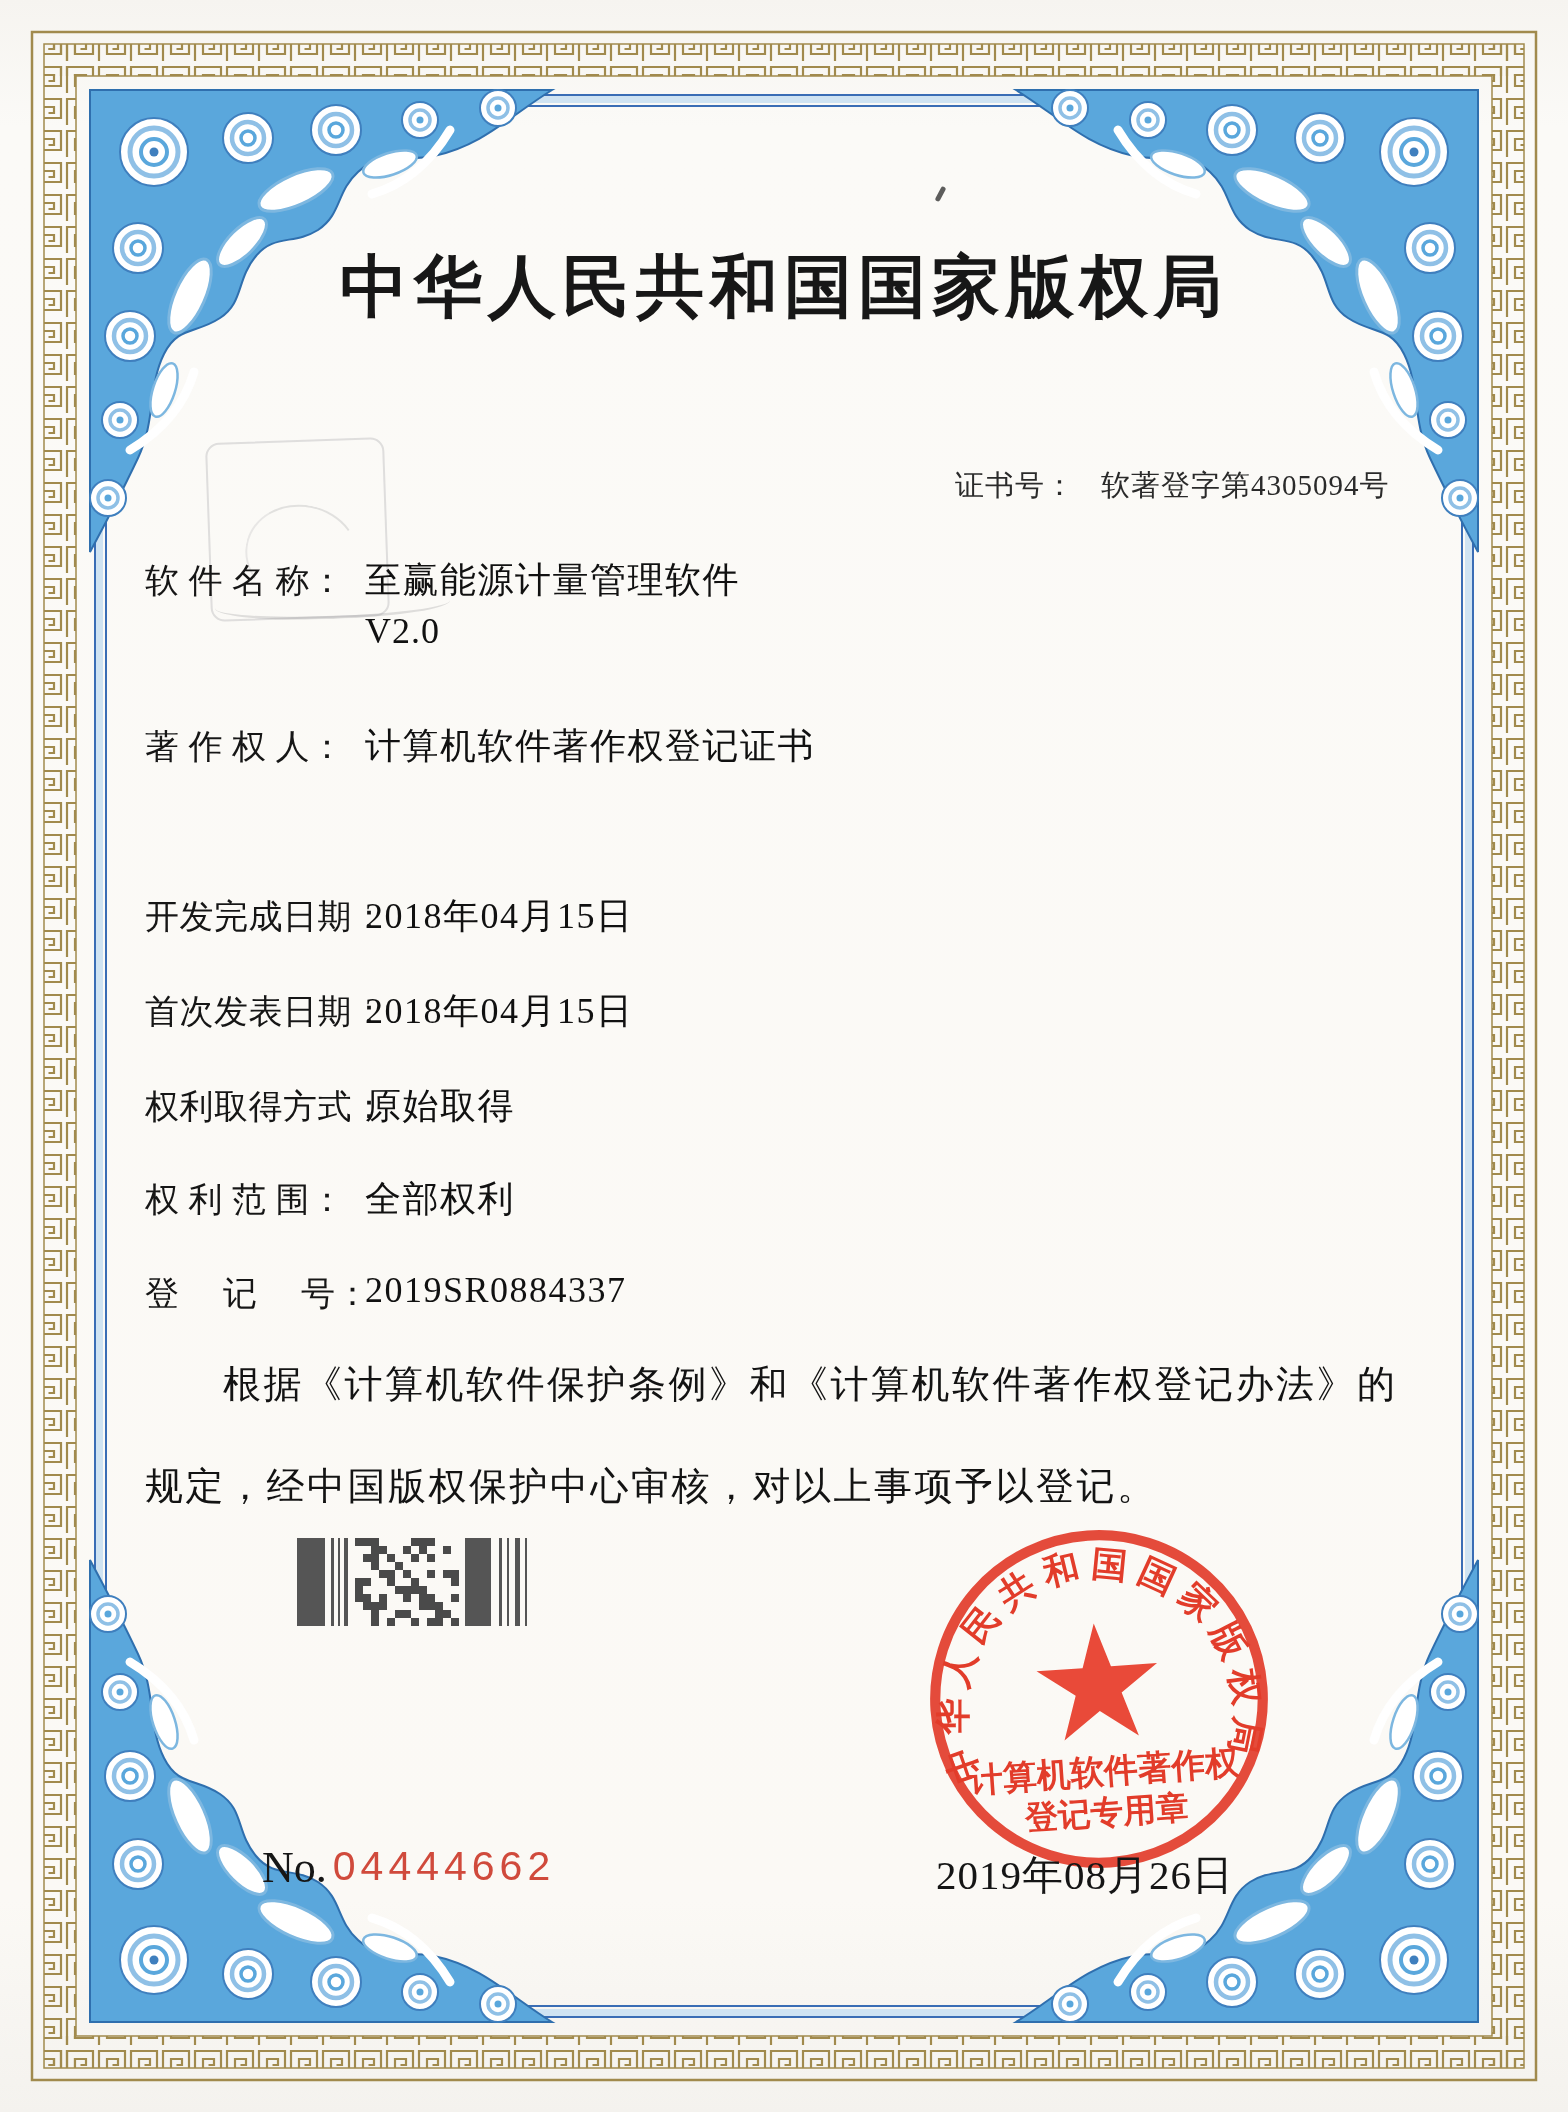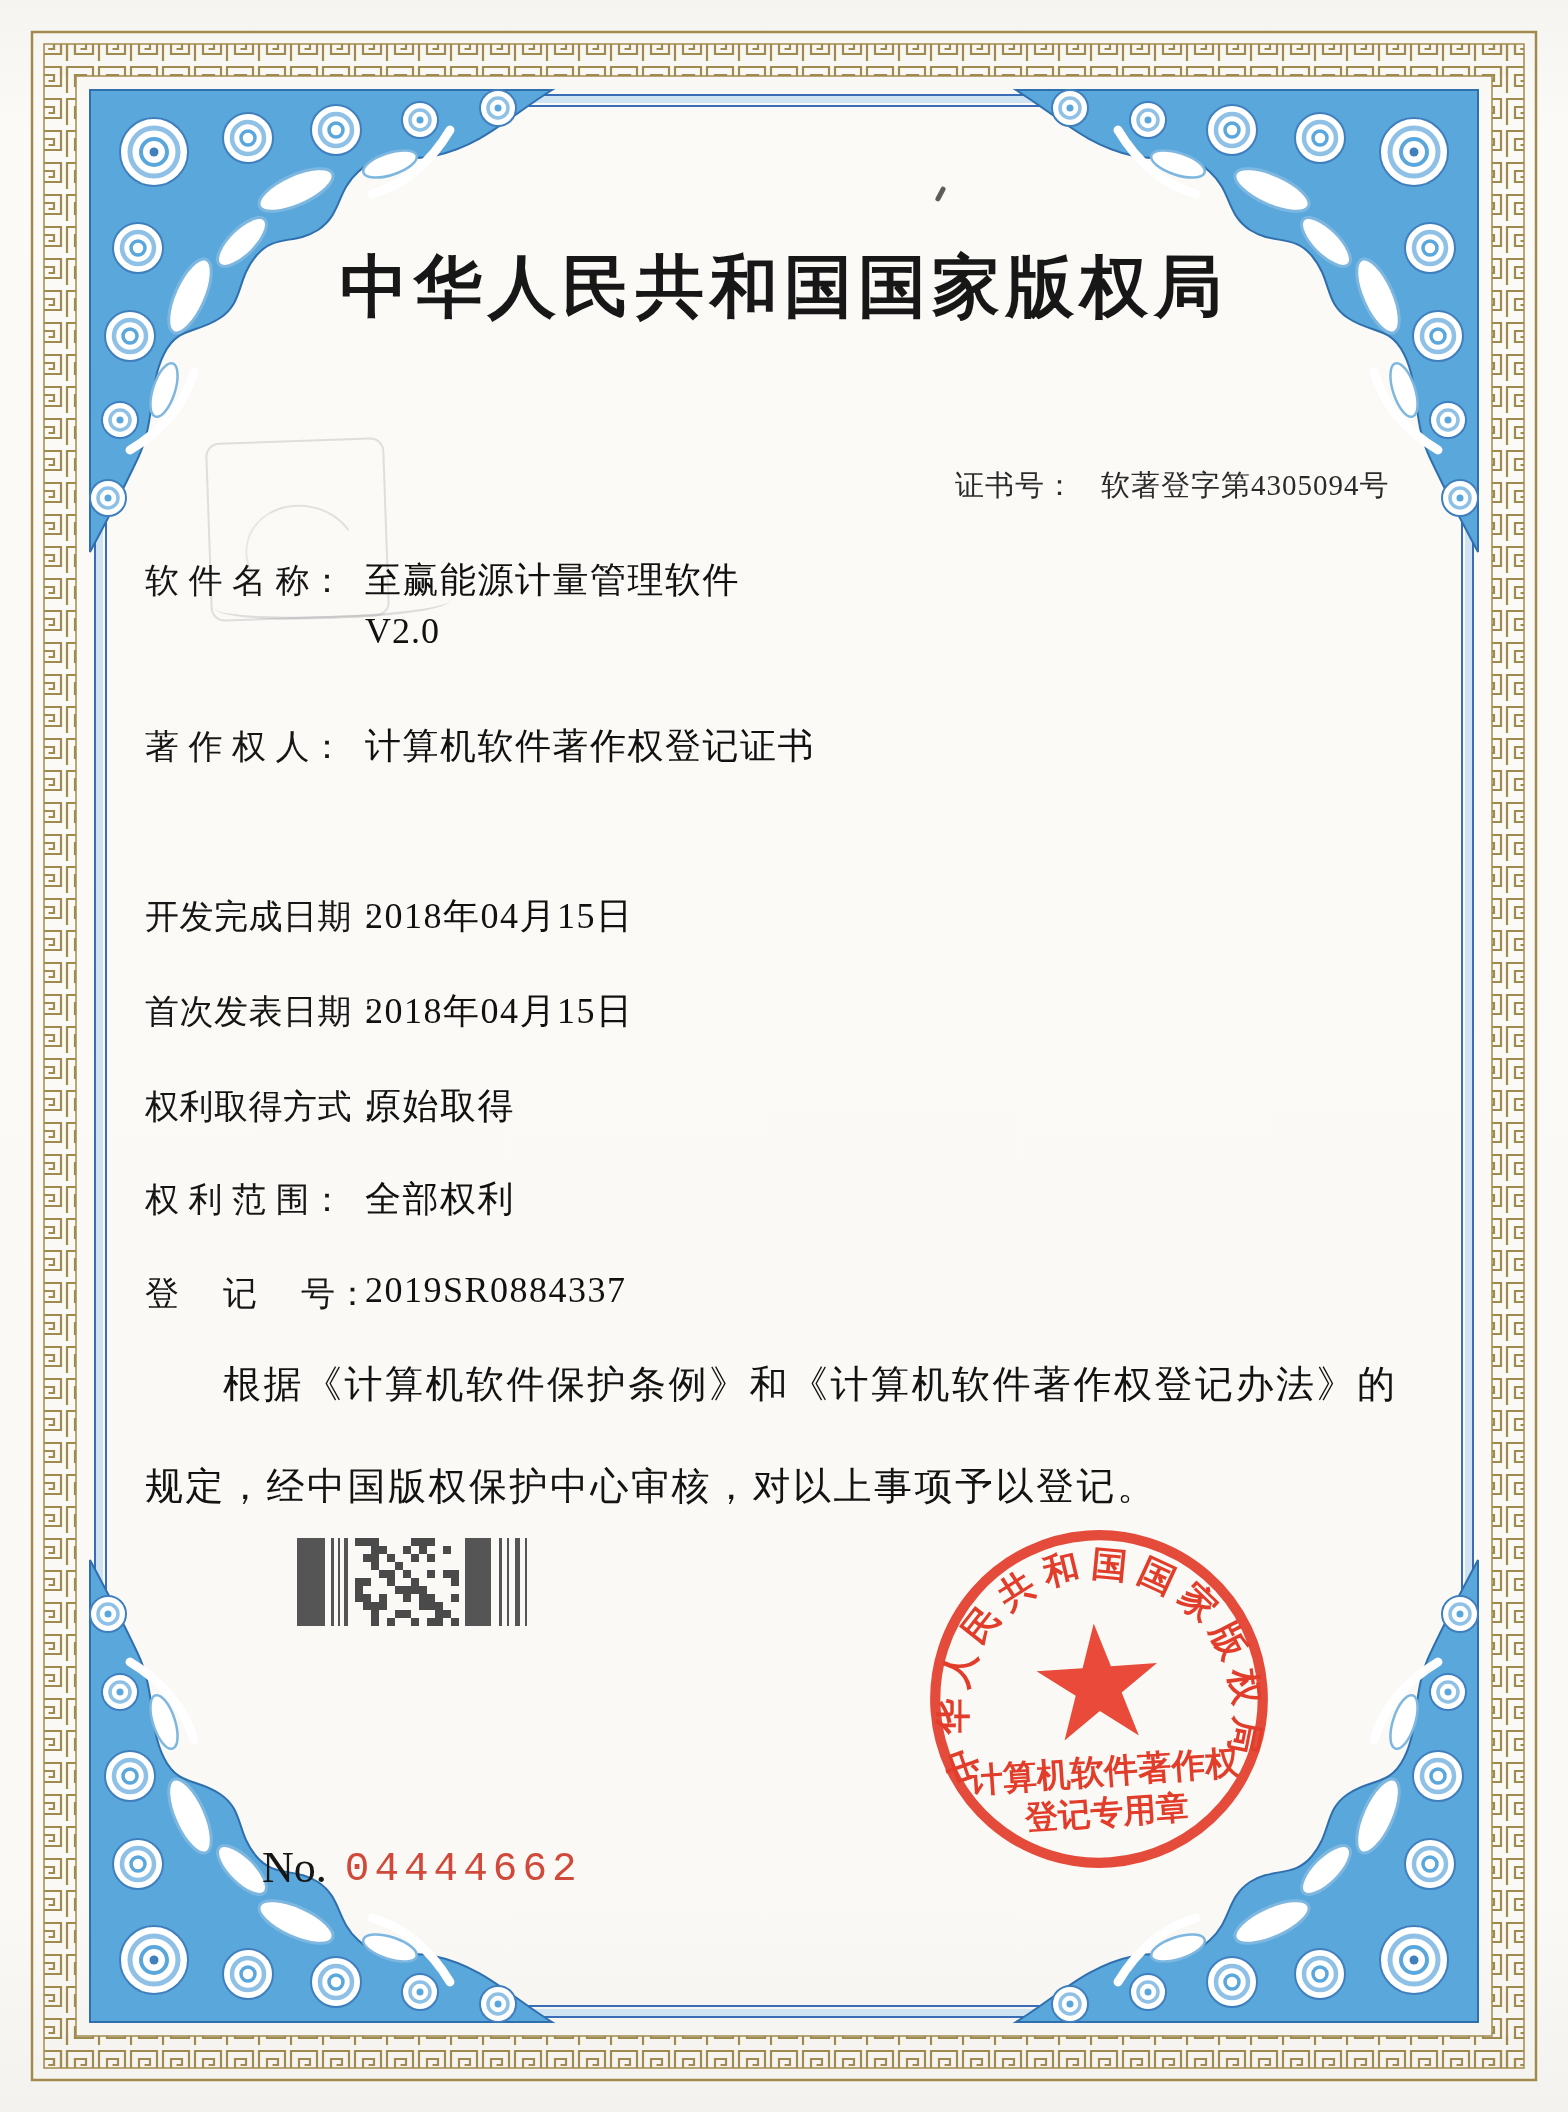--- a/index.html
+++ b/index.html
@@ -53,23 +53,23 @@
   .para-line{
     left:145px;width:1310px;
     font-size:38px;letter-spacing:2.5px;color:#131313;
     line-height:1.3;
   }
   .para-indent{text-indent:78px;}
 
   
   .serial{left:262px;top:1842px;font-size:44px;color:#161616;}
   .serial .no-digits{
-    font-family:Liberation Mono, monospace;
+    font-family:Liberation Sans, sans-serif;
     font-size:41px;color:#d04a3c;letter-spacing:5px;
-    margin-left:18px;vertical-align:2px;
+    margin-left:6px;vertical-align:2px;
   }
   .seal-date{
     left:905px;top:1848px;width:360px;text-align:center;
     font-size:41px;letter-spacing:1px;color:#151515;z-index:6;
   }
   .seal-wrap{left:925px;top:1525px;width:348px;height:348px;z-index:5;transform:rotate(-4deg);}
 
   
   .ghost-stamp{
     left:208px;top:440px;width:175px;height:175px;
@@ -303,18 +303,19 @@
       <circle cx="170" cy="170" r="160" fill="none" stroke="#e23c2a" stroke-width="10" opacity="0.92"></circle>
       <text font-size="35" font-weight="bold" fill="#e23c2a" letter-spacing="9" font-family="Liberation Serif, serif">
         <textPath href="#sealArc" startOffset="50%" text-anchor="middle">中华人民共和国国家版权局</textPath>
       </text>
       <polygon fill="#e8402e" opacity="0.95" points="170,96 183.9,138.8 229,138.8 192.5,165.3 206.4,208.2 170,181.7 133.6,208.2 147.5,165.3 111,138.8 156.1,138.8"></polygon>
       <text x="170" y="252" text-anchor="middle" font-size="33" font-weight="bold" fill="#e23c2a" font-family="Liberation Serif, serif">计算机软件著作权</text>
       <text x="170" y="292" text-anchor="middle" font-size="32" font-weight="bold" fill="#e23c2a" font-family="Liberation Serif, serif">登记专用章</text>
     </svg>
   </div>
 
+  <div class="abs seal-date">2019年08月26日</div>
 
   <div class="abs serial">
     <span>No.</span><span class="no-digits">04444662</span>
   </div>
 
 </div>
 
 </body></html>

